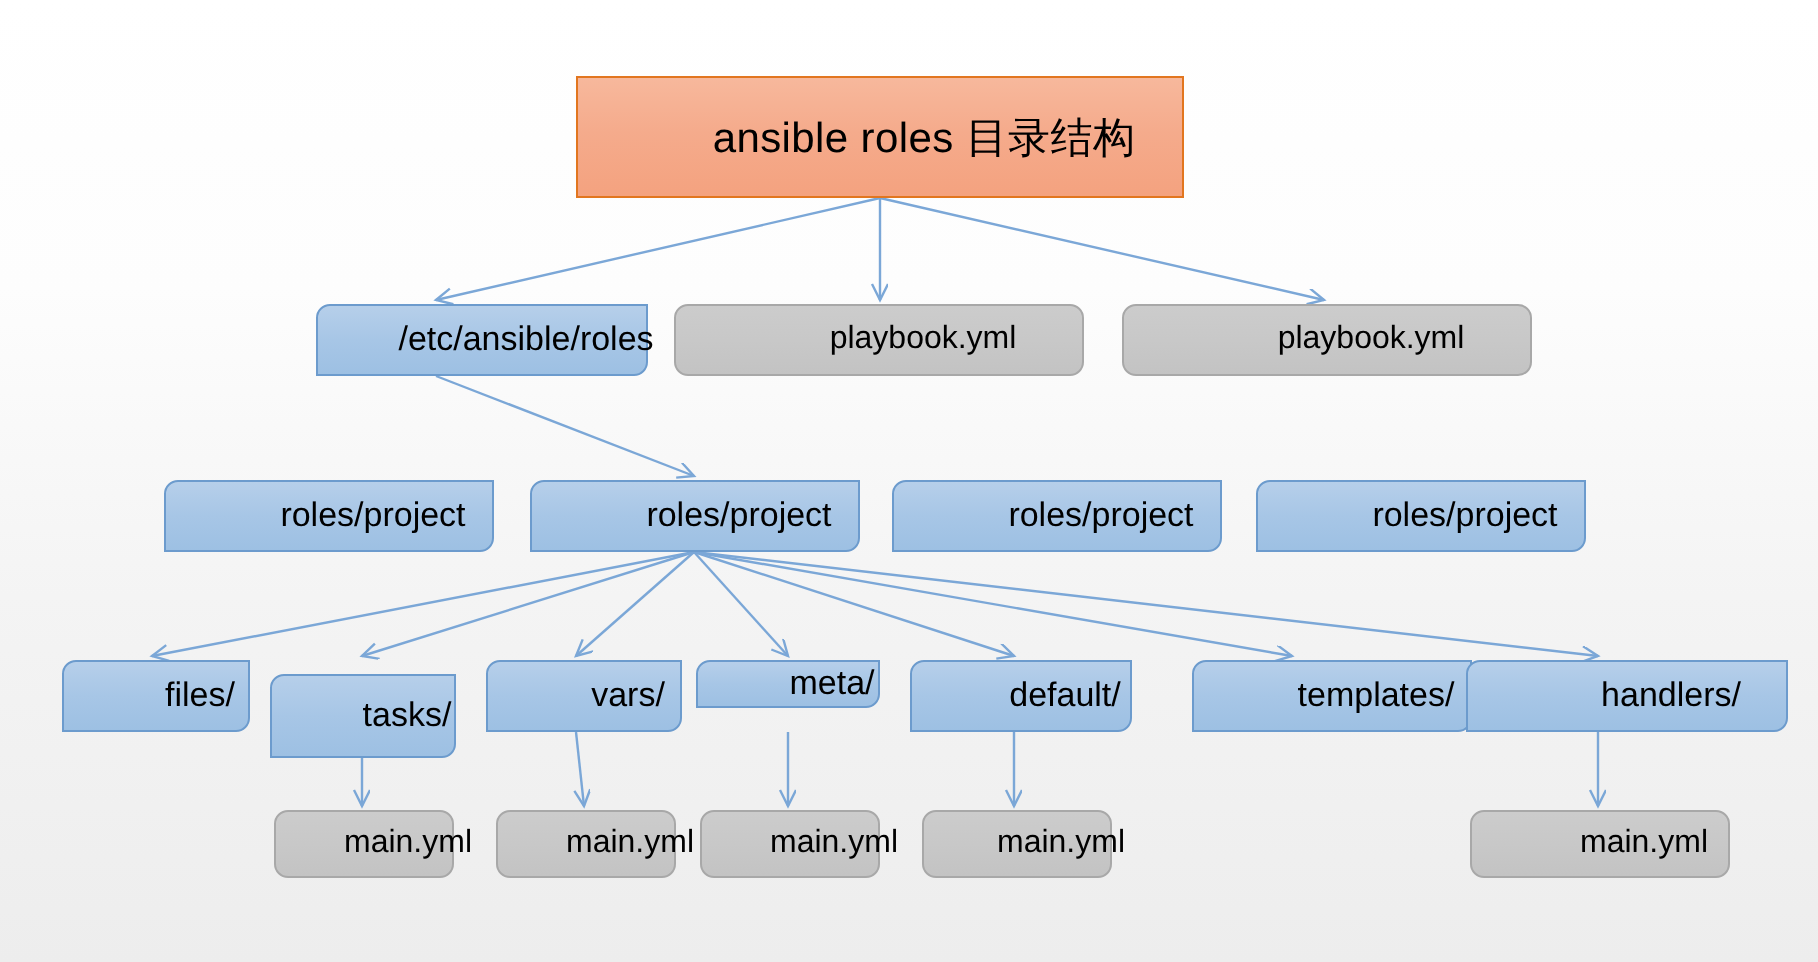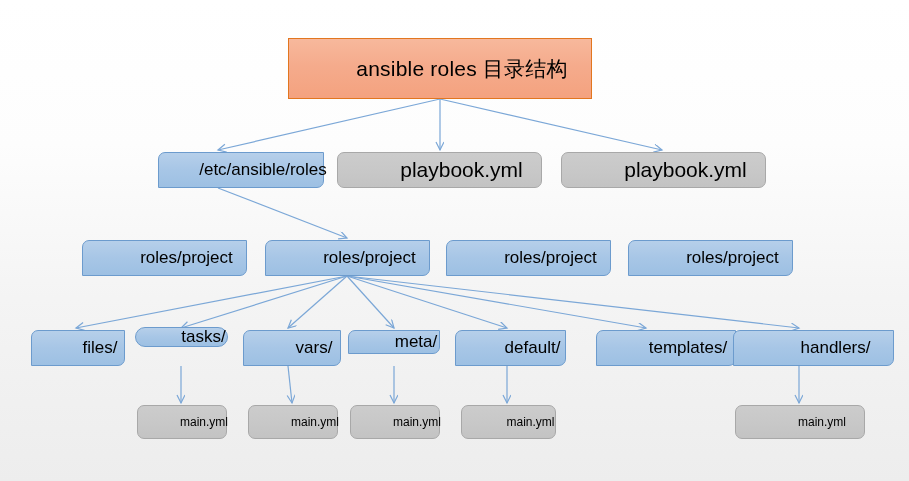--- a/index.html
+++ b/index.html
@@ -46,24 +46,24 @@
   .node-blue {
     background: linear-gradient(to bottom, #b6cfea 0%, #a7c6e6 50%, #9dc0e3 100%);
     border: 1px solid #6c9bcd;
     border-radius: 7px 0 7px 0;
     font-size: 17px;
   }
   .node-gray {
     background: linear-gradient(to bottom, #cccccc 0%, #c8c8c8 50%, #c3c3c3 100%);
     border: 1px solid #a8a8a8;
     border-radius: 7px;
-    font-size: 21px;
+    font-size: 16px;
   }
   .node-small {
-    font-size: 12px;
+    font-size: 16px;
   }
 </style>
 </head>
 <body>
 
 <div id="canvas">
   <svg id="edges" viewBox="0 0 909 481">
     <defs>
       <marker id="ah" markerWidth="12" markerHeight="12" refX="9" refY="4" orient="auto" markerUnits="userSpaceOnUse">
         <path d="M1,0 L9,4 L1,8" fill="none" stroke="#7ba7d7" stroke-width="1.2"></path>
@@ -91,21 +91,21 @@
   <div id="node-layer">
       <div class="node node-title" style="left: 288px; top: 38px; width: 304px; height: 61px;">ansible roles 目录结构</div>
       <div class="node node-blue" style="left: 114px; top: 152px; width: 166px; height: 36px; margin-left: 44px;">/etc/ansible/roles</div>
       <div class="node node-gray" style="left: 337px; top: 152px; width: 205px; height: 36px;">playbook.yml</div>
       <div class="node node-gray" style="left: 561px; top: 152px; width: 205px; height: 36px;">playbook.yml</div>
       <div class="node node-blue" style="left: 82px; top: 240px; width: 165px; height: 36px;">roles/project</div>
       <div class="node node-blue" style="left: 265px; top: 240px; width: 165px; height: 36px;">roles/project</div>
       <div class="node node-blue" style="left: 446px; top: 240px; width: 165px; height: 36px;">roles/project</div>
       <div class="node node-blue" style="left: 628px; top: 240px; width: 165px; height: 36px;">roles/project</div>
       <div class="node node-blue" style="left: 31px; top: 330px; width: 94px; height: 36px;">files/</div>
-      <div class="node node-blue" style="left: 135px; top: 327px; width: 93px; height: 20px; border-radius: 17px;">tasks/</div>
+      <div class="node node-blue" style="left: 135px; top: 337px; width: 93px; height: 42px;">tasks/</div>
       <div class="node node-blue" style="left: 243px; top: 330px; width: 98px; height: 36px;">vars/</div>
       <div class="node node-blue" style="left: 348px; top: 330px; width: 92px; height: 24px;">meta/</div>
       <div class="node node-blue" style="left: 455px; top: 330px; width: 111px; height: 36px;">default/</div>
       <div class="node node-blue" style="left: 596px; top: 330px; width: 140px; height: 36px;">templates/</div>
       <div class="node node-blue" style="left: 733px; top: 330px; width: 161px; height: 36px;">handlers/</div>
       <div class="node node-gray node-small" style="left: 137px; top: 405px; width: 90px; height: 34px;">main.yml</div>
       <div class="node node-gray node-small" style="left: 248px; top: 405px; width: 90px; height: 34px;">main.yml</div>
       <div class="node node-gray node-small" style="left: 350px; top: 405px; width: 90px; height: 34px;">main.yml</div>
       <div class="node node-gray node-small" style="left: 461px; top: 405px; width: 95px; height: 34px;">main.yml</div>
       <div class="node node-gray node-small" style="left: 735px; top: 405px; width: 130px; height: 34px;">main.yml</div>

